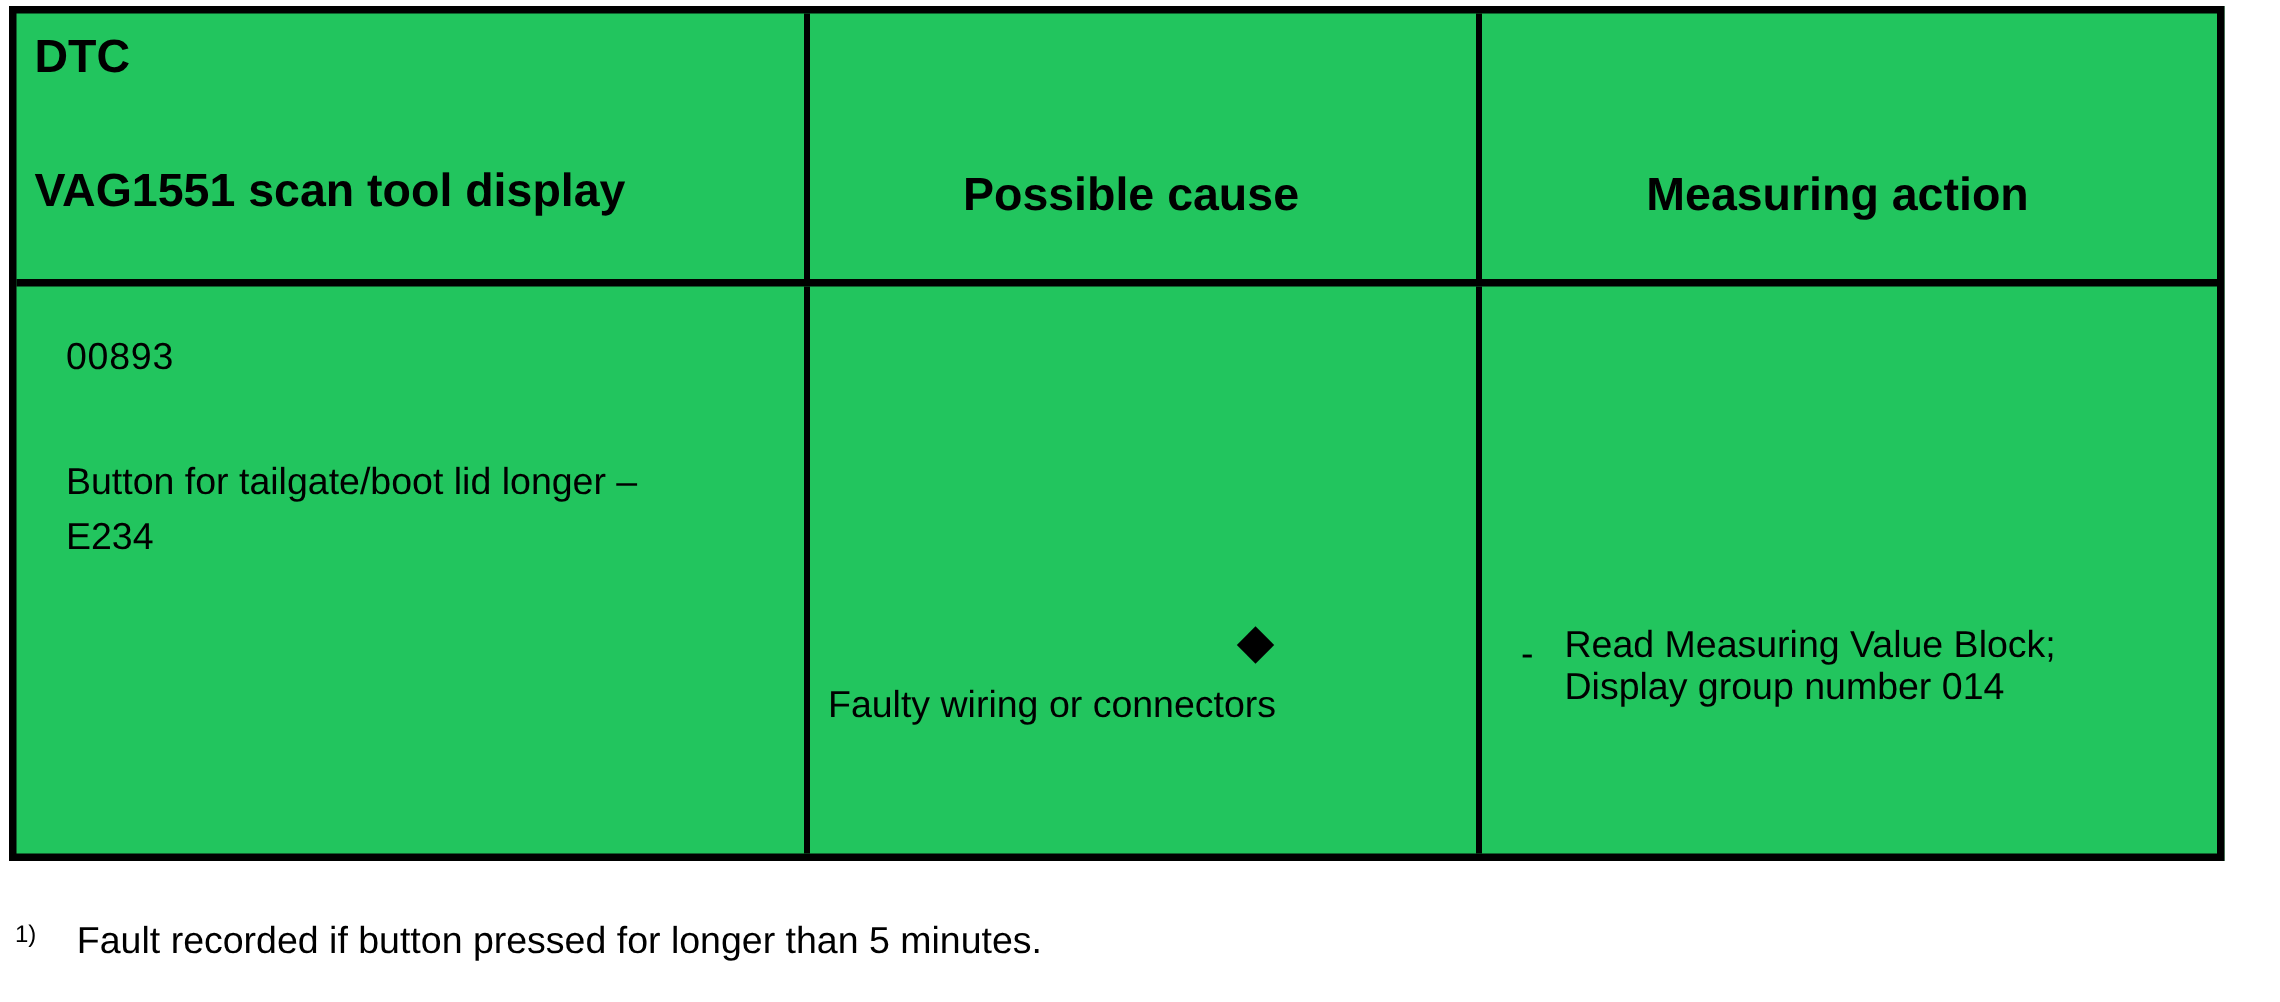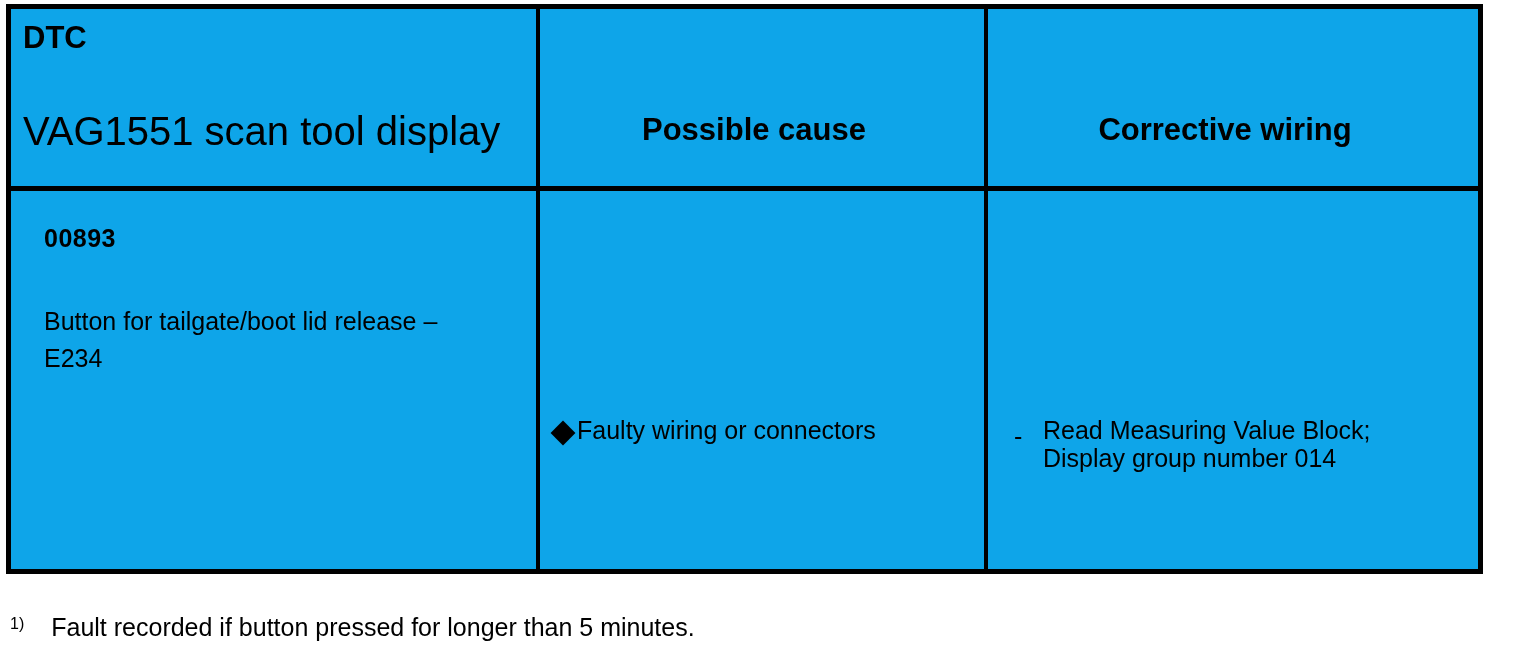--- a/index.html
+++ b/index.html
@@ -24,21 +24,21 @@
 
   
   .dtc-table {
     position: absolute;
     left: 6px;
     top: 4px;
     width: 1477px;
     height: 570px;
     border: 5px solid #000000;
     box-sizing: border-box;
-    background: #0ea5e9;
+    background: #22c55e;
     display: flex;
     flex-direction: column;
   }
 
   .table-head {
     display: flex;
     flex-direction: row;
     height: 182px;
     border-bottom: 5px solid #000000;
     box-sizing: border-box;
@@ -70,22 +70,22 @@
     font-size: 31px;
     font-weight: bold;
     letter-spacing: 0px;
     white-space: nowrap;
   }
 
   .head-title-left2 {
     position: absolute;
     left: 12px;
     top: 100px;
-    font-size: 40px;
-    font-weight: normal;
+    font-size: 31px;
+    font-weight: bold;
     white-space: nowrap;
   }
 
   .head-title-center {
     position: absolute;
     left: 0;
     right: 16px;
     top: 103px;
     text-align: center;
     font-size: 31px;
@@ -98,21 +98,21 @@
     position: relative;
     height: 100%;
     box-sizing: border-box;
   }
 
   .dtc-code {
     position: absolute;
     left: 33px;
     top: 33px;
     font-size: 25px;
-    font-weight: bold;
+    font-weight: normal;
     letter-spacing: 0.5px;
     white-space: nowrap;
   }
 
   .dtc-desc {
     position: absolute;
     left: 33px;
     top: 112px;
     font-size: 25px;
     line-height: 37px;
@@ -134,23 +134,24 @@
     line-height: 0;
     margin-left: 4px;
   }
 
   
   .cause-line {
     position: absolute;
     left: 12px;
     top: 222px;
     display: flex;
-    flex-direction: row;
-    align-items: center;
-    white-space: nowrap;
+    flex-direction: column;
+    align-items: flex-end;
+    white-space: nowrap;
+    gap: 12px;
   }
   .diamond-bullet {
     flex: 0 0 auto;
     width: 22px;
     height: 22px;
     margin-top: 6px;
     margin-right: 3px;
     background: #000000;
     transform: rotate(45deg) scale(0.80);
   }
@@ -214,30 +215,30 @@
       <div class="head-cell col-1">
         <div class="head-title-left">DTC</div>
         <div class="head-title-left2">VAG1551 scan tool display</div>
       </div>
 
       <div class="head-cell col-2">
         <div class="head-title-center">Possible cause</div>
       </div>
 
       <div class="head-cell col-3">
-        <div class="head-title-center">Corrective wiring</div>
+        <div class="head-title-center">Measuring action</div>
       </div>
 
     </div>
 
     <div class="table-body">
 
       <div class="body-cell col-1">
         <div class="dtc-code">00893</div>
-        <div class="dtc-desc">Button for tailgate/boot lid release – E234</div>
+        <div class="dtc-desc">Button for tailgate/boot lid longer – E234</div>
       </div>
 
       <div class="body-cell col-2">
         <div class="cause-line">
           <span class="diamond-bullet"></span>
           <span class="cause-text">Faulty wiring or connectors</span>
         </div>
       </div>
 
       <div class="body-cell col-3">

